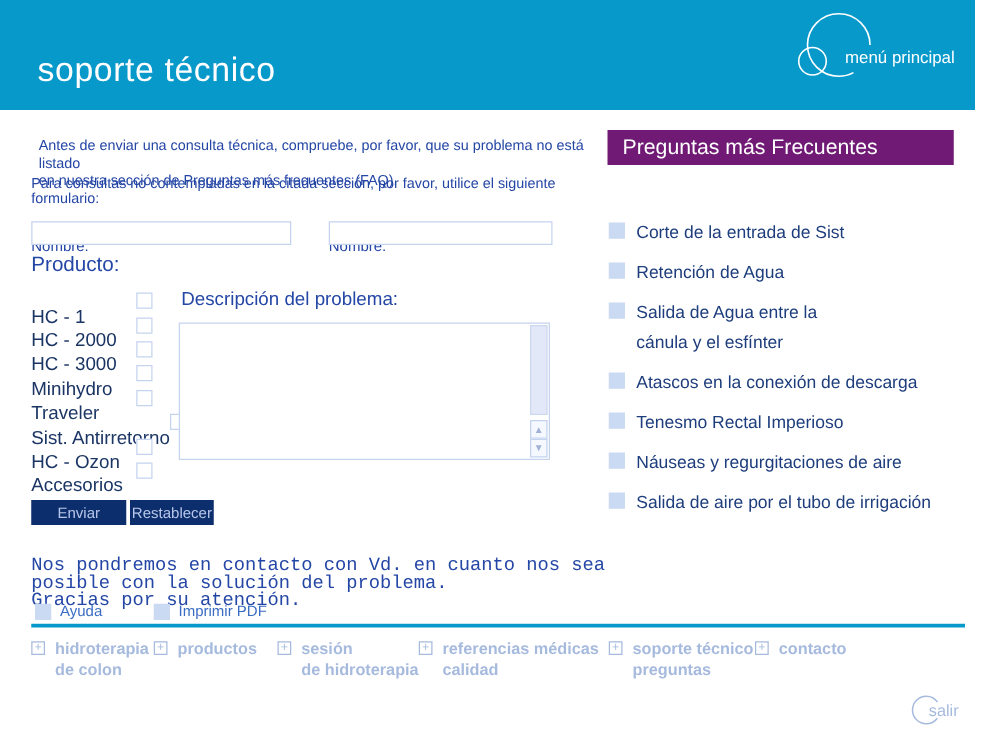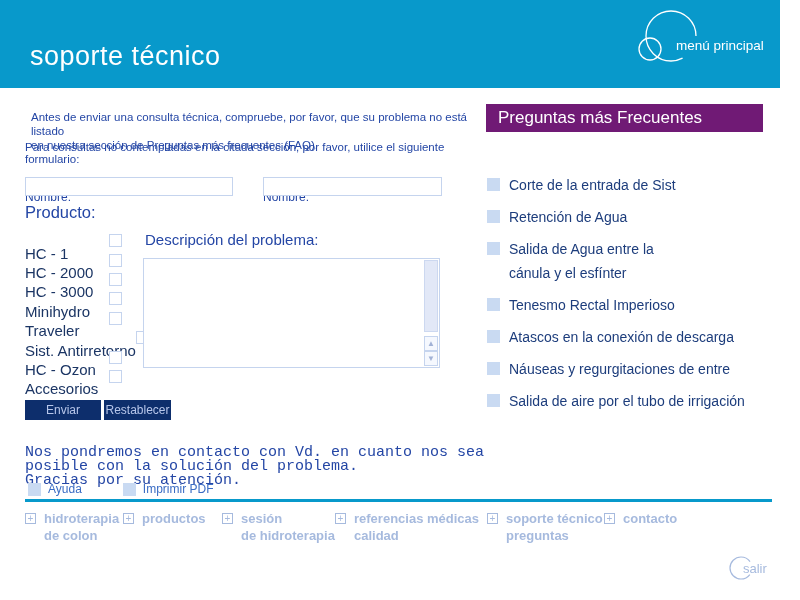--- a/index.html
+++ b/index.html
@@ -172,29 +172,29 @@
       <span class="faq-bullet"></span>
       <span class="faq-label preline">Retención de Agua</span>
     </div>
     <div class="faq-item">
       <span class="faq-bullet"></span>
       <span class="faq-label preline">Salida de Agua entre la
 cánula y el esfínter</span>
     </div>
     <div class="faq-item">
       <span class="faq-bullet"></span>
+      <span class="faq-label preline">Atascos en la conexión de descarga</span>
+    </div>
+    <div class="faq-item">
+      <span class="faq-bullet"></span>
       <span class="faq-label preline">Tenesmo Rectal Imperioso</span>
     </div>
     <div class="faq-item">
       <span class="faq-bullet"></span>
-      <span class="faq-label preline">Atascos en la conexión de descarga</span>
-    </div>
-    <div class="faq-item">
-      <span class="faq-bullet"></span>
-      <span class="faq-label preline">Náuseas y regurgitaciones de entre</span>
+      <span class="faq-label preline">Náuseas y regurgitaciones de aire</span>
     </div>
     <div class="faq-item">
       <span class="faq-bullet"></span>
       <span class="faq-label preline">Salida de aire por el tubo de irrigación</span>
     </div>
   </div>
 
   <div class="nav-item" style="left:25px">
     <span class="nav-plus">+</span>
     <span class="nav-label preline">hidroterapia

